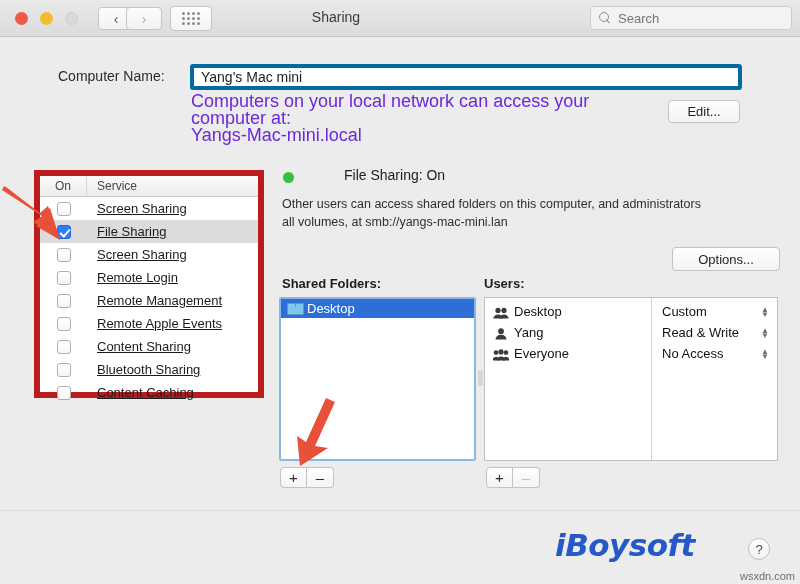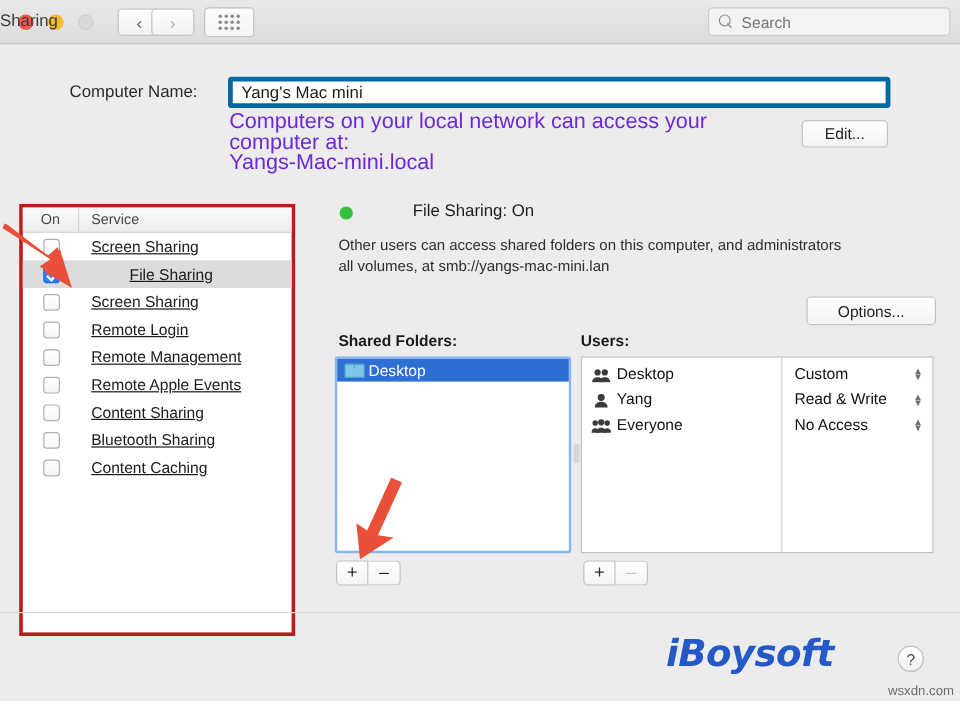--- a/index.html
+++ b/index.html
@@ -49,21 +49,21 @@
     width: 42px; height: 25px;
     background: linear-gradient(to bottom,#fdfdfd,#f4f4f4);
     border: 1px solid #c4c4c4; border-radius: 4px;
     display: flex; align-items: center; justify-content: center;
   }
   .dotgrid { display: grid; grid-template-columns: repeat(4, 3px); gap: 2px; }
   .dotgrid i { width: 3px; height: 3px; background: #8d8d8d; border-radius: 50%; display: block; }
 
   #wintitle {
     position: absolute; left: 0; top: 9px; width: 672px;
-    text-align: left; font-size: 14px; color: #3a3a3a; font-weight: 400;
+    text-align: center; font-size: 14px; color: #3a3a3a; font-weight: 400;
   }
 
   #searchbox {
     position: absolute; right: 8px; top: 6px;
     width: 202px; height: 24px;
     background: #f3f3f3;
     border: 1px solid #cdcdcd; border-radius: 4px;
     display: flex; align-items: center; padding-left: 8px;
   }
   #searchbox .mag {
@@ -102,38 +102,38 @@
   #edit-btn {
     position: absolute; left: 668px; top: 100px;
     width: 72px; height: 23px;
     background: linear-gradient(to bottom,#ffffff,#f3f3f3);
     border: 1px solid #c3c3c3; border-radius: 4px;
     font-family: "Liberation Sans", sans-serif; font-size: 13px; color: #1f1f1f;
   }
 
   
   #services {
-    position: absolute; left: 16px; top: 170px;
-    width: 230px; height: 360px;
-    background: #fff; border: 3px solid #b91c1c;
+    position: absolute; left: 34px; top: 170px;
+    width: 230px; height: 228px;
+    background: #fff; border: 6px solid #b91c1c;
   }
   #svc-head {
     display: flex; height: 21px;
     background: linear-gradient(to bottom,#fbfbfb,#ececec);
     border-bottom: 1px solid #cfcfcf;
     font-size: 12px; color: #474747;
   }
   #svc-head .c-on { width: 47px; display:flex; align-items:center; justify-content:center;
                     border-right: 1px solid #d6d6d6; }
   #svc-head .c-svc { flex: 1; display:flex; align-items:center; padding-left: 10px; }
   .svc-row {
     display: flex; align-items: center; height: 23px;
     font-size: 13px; color: #1b1b1b;
   }
-  .svc-row.sel { background: #dcdcdc; gap: 32px; }
+  .svc-row.sel { background: #dcdcdc; }
   .svc-row .cb-cell { width: 47px; display: flex; align-items: center; justify-content: center; }
   .svc-row .name { padding-left: 10px; text-decoration: underline; }
   .cbox {
     width: 14px; height: 14px; border: 1px solid #b0b0b0; border-radius: 3px;
     background: linear-gradient(to bottom,#ffffff,#f6f6f6);
   }
   .cbox.on {
     background: #2d7ff9; border-color: #2368d8;
     position: relative;
   }

